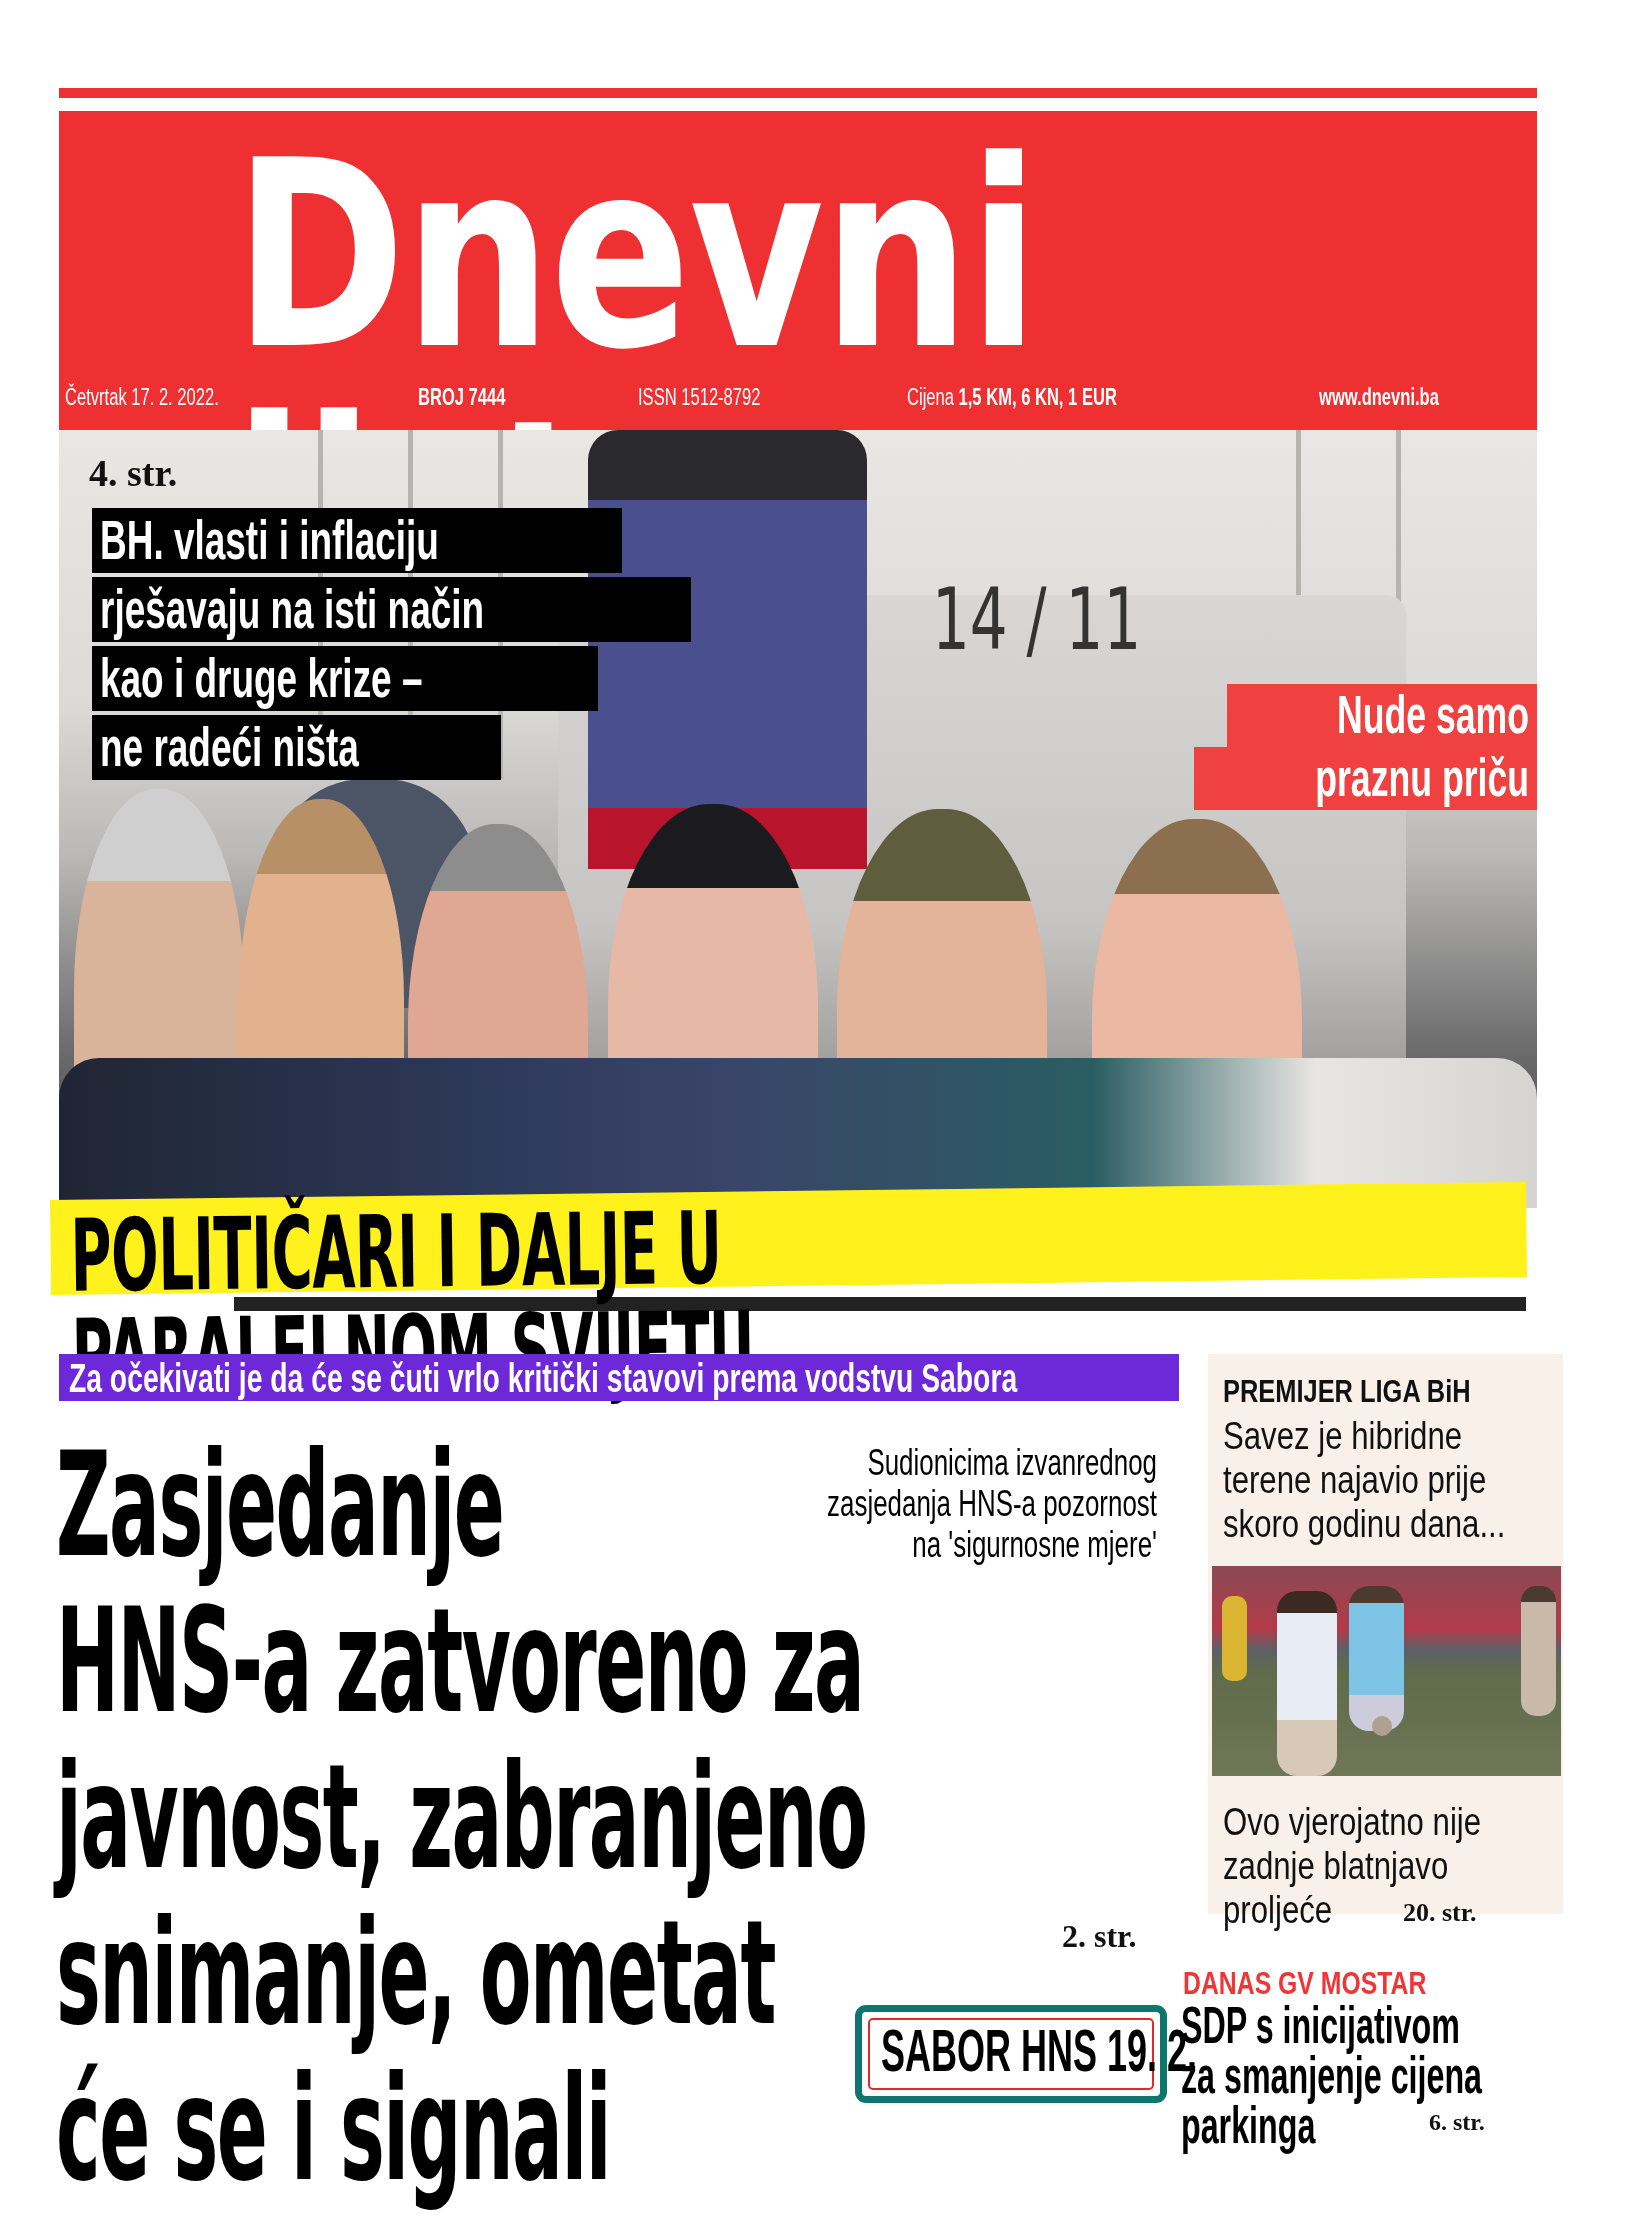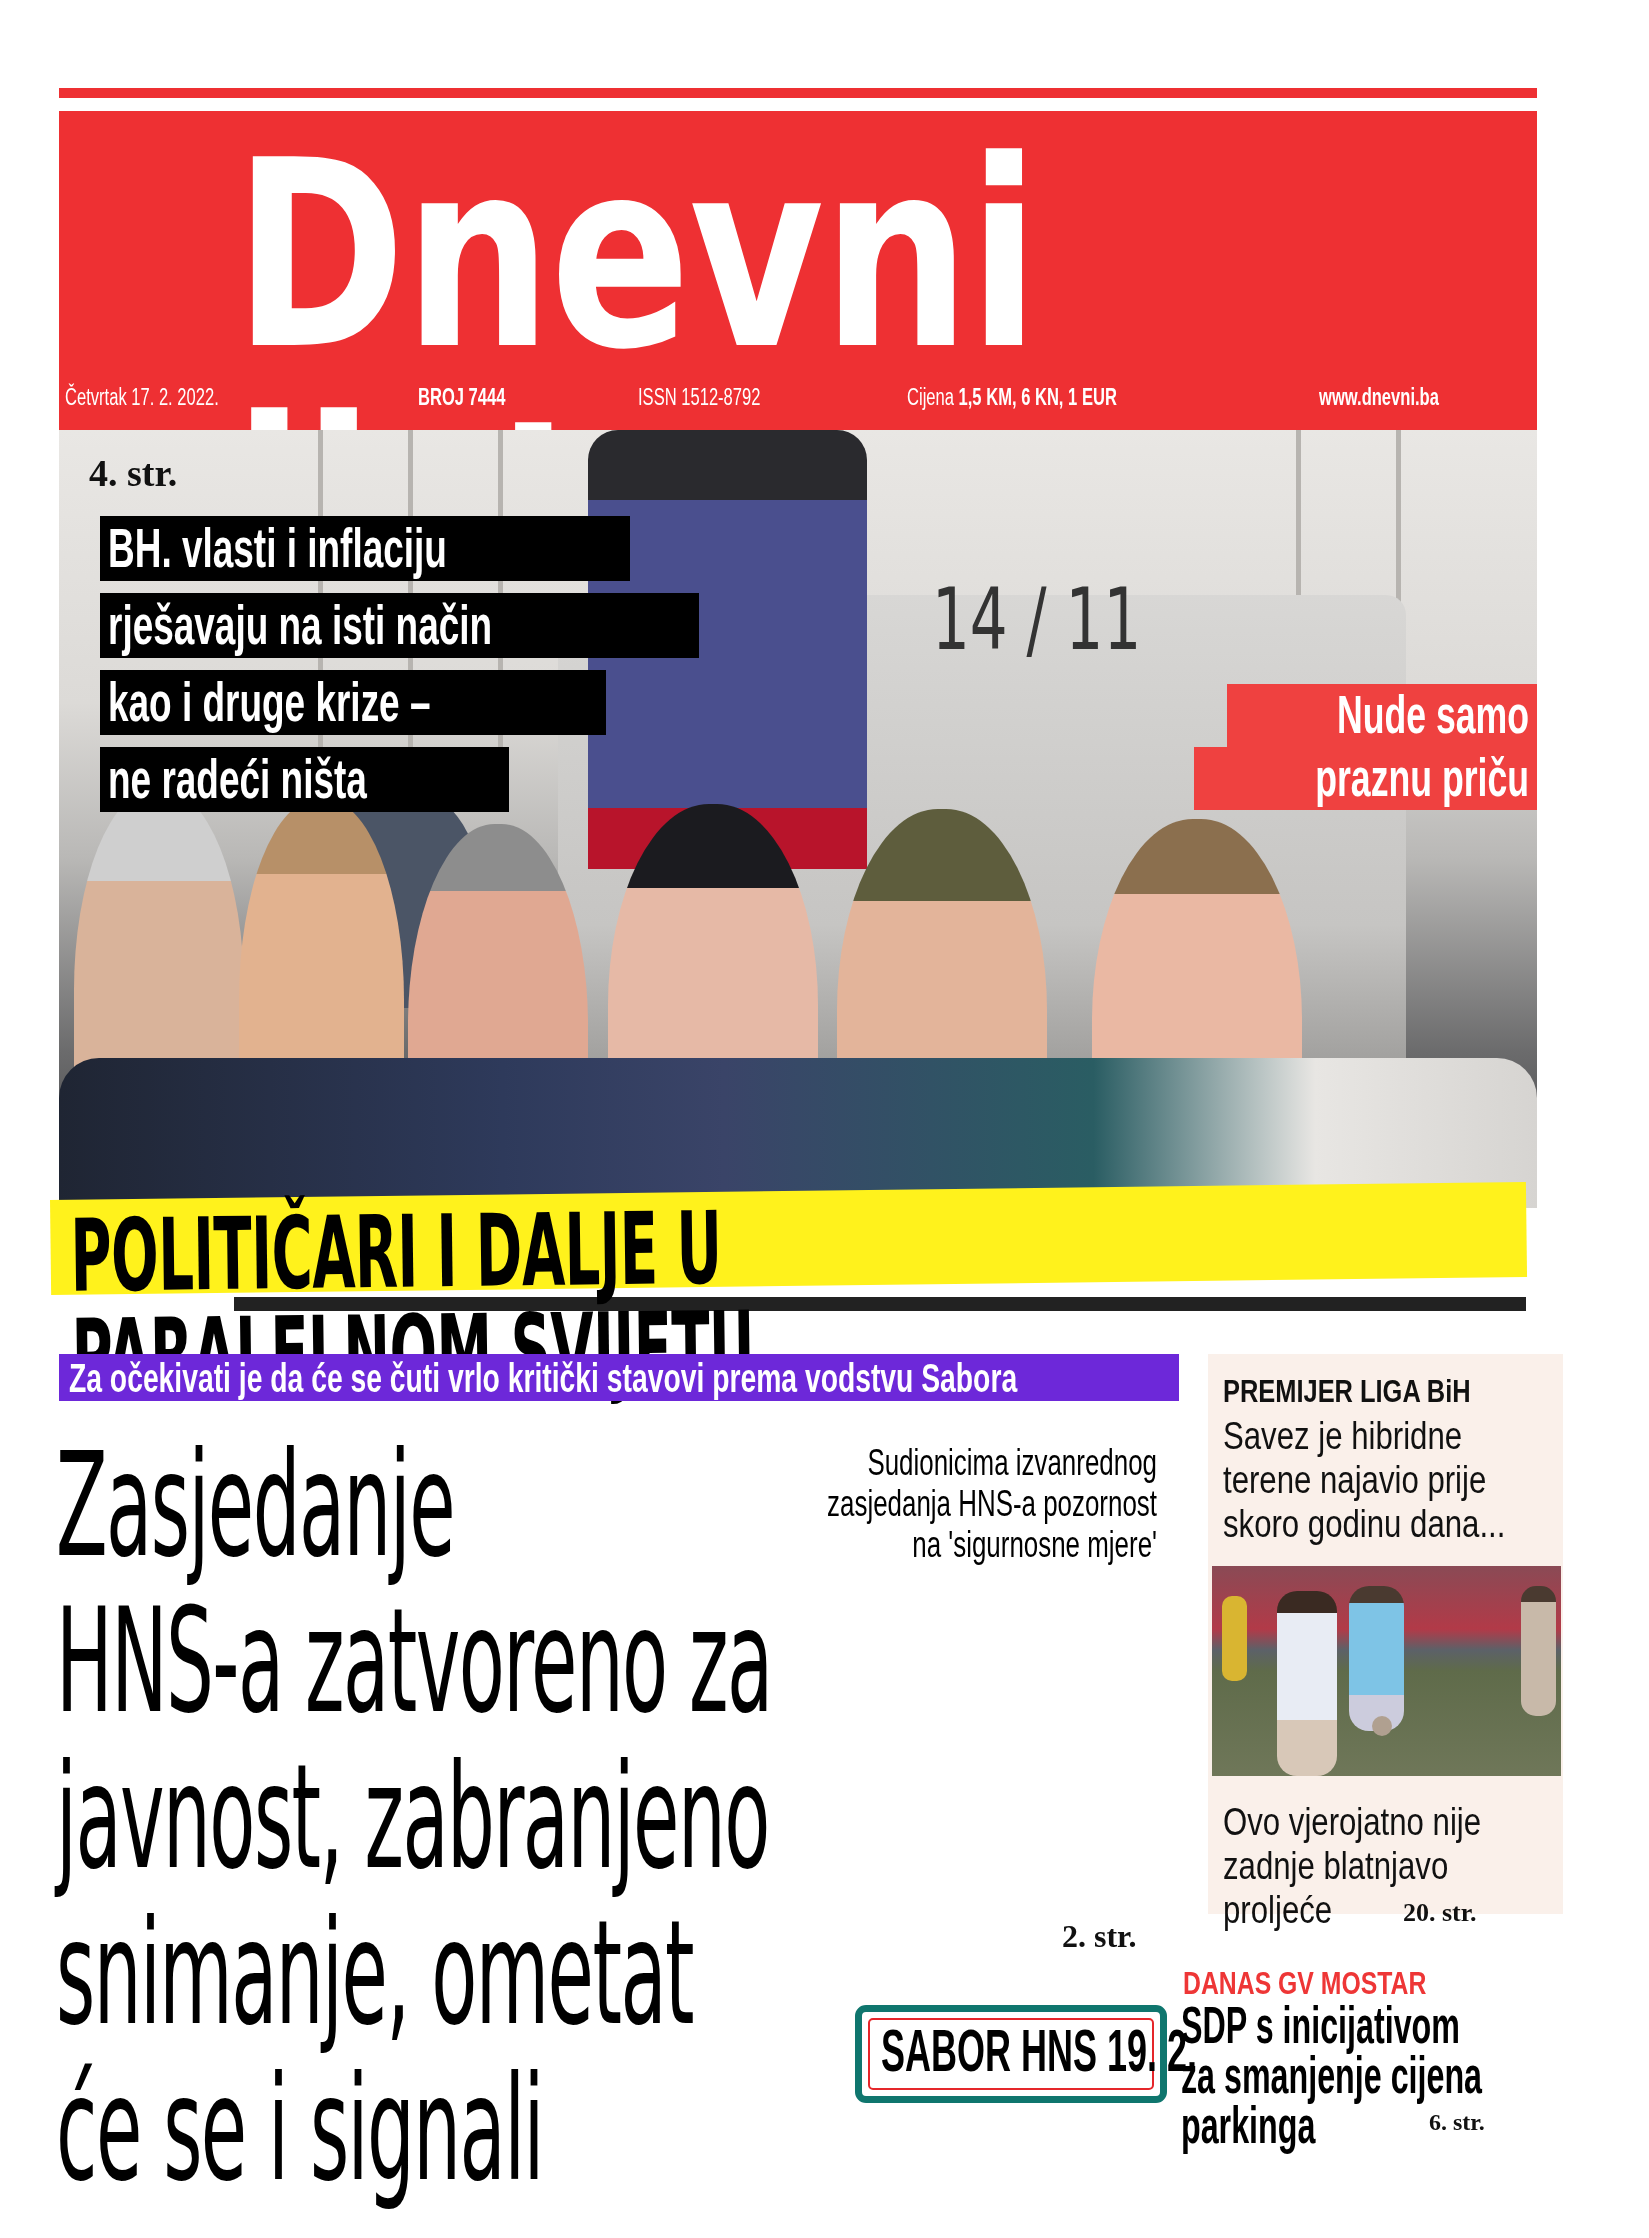--- a/index.html
+++ b/index.html
@@ -20,34 +20,34 @@
   .fence-bar { position:absolute; top:0; width:5px; height:349px; background:#b7b4b0; }
   #bin { left: 499px; top: 165px; width: 848px; height: 549px; background: linear-gradient(180deg,#d8d7d5,#c6c5c3 60%,#8b8a88); border-radius: 20px 20px 0 0; }
   #bin-num { left: 873px; top: 140px; font-size: 85px; color: #333; font-family: "DejaVu Sans", sans-serif; transform: scaleX(0.7); transform-origin:left top; }
   #person { left: 529px; top: 0px; width: 279px; height: 439px; background: linear-gradient(180deg,#2a2a2e 0 16%,#4a4f8e 16% 86%,#b8142b 86%); border-radius: 30px 30px 0 0; }
   #bag { left: 210px; top: 349px; width: 210px; height: 229px; background: #4b5566; border-radius: 45% 45% 10% 10%; }
   .face { position:absolute; top:359px; height:419px; border-radius:48% 48% 20% 20%; }
   .suit { position:absolute; bottom:0; height:150px; border-radius: 40px 40px 0 0; }
 
   #kicker-4str { left: 30px; top: 21px; font-family: "Liberation Serif", serif; font-weight: 700; font-size: 38px; color: #111; }
   #teaser-black { left: 29px; top: 74px; }
-  .blk-line { display:block; background:#000; color:#fff; padding: 2px 9px 4px 8px; font-size: 56px; line-height: 59px; margin: 12px; width: max-content; }
+  .blk-line { display:block; background:#000; color:#fff; padding: 2px 9px 4px 8px; font-size: 56px; line-height: 59px; margin: 4px; width: max-content; }
   .blk-text { display:inline-block; transform: scaleX(0.66); transform-origin: left top; }
   #teaser-red { left: 1132px; top: 254px; }
   .red-line { display:block; background:#ef4140; color:#fff; padding: 2px 11px 5px 11px; font-size: 54px; line-height: 56px; margin-left: auto; width: max-content; }
   .red-text { display:inline-block; transform: scaleX(0.66); transform-origin: right top; }
 
   #yellow-band { left: 50px; top: 1200px; width: 1476px; height: 95px; background: #fff21c; transform: rotate(-0.7deg); transform-origin: left top; }
   #yellow-shadow { left: 234px; top: 1297px; width: 1292px; height: 14px; background: #222; }
   #yellow-text { left: 20px; top: 7px; font-size: 100px; line-height: 1; color: #000; transform: scaleX(0.56); transform-origin: left top; letter-spacing: -1px; font-weight: 700; font-family: "DejaVu Sans", sans-serif; }
 
   
   #rail { left: 59px; top: 1354px; width: 1120px; height: 47px; background: #6d28d9; }
   #rail-text { left: 10px; top: 2px; color: #fff; font-size: 41px; line-height: 44px; transform: scaleX(0.69); transform-origin: left top; font-weight: 700; white-space: nowrap; }
-  #main-headline { left: 56px; top: 1427px; color: #000; font-weight: 400; font-size: 145px; line-height: 156px; font-family: "DejaVu Sans", sans-serif; }
+  #main-headline { left: 56px; top: 1427px; color: #000; font-weight: 700; font-size: 145px; line-height: 156px; font-family: "DejaVu Sans", sans-serif; }
   .hl-line { display:block; white-space:nowrap; transform: scaleX(0.52); transform-origin: left top; letter-spacing: -3px; }
   #deck { left: 698px; top: 1442px; width: 459px; text-align: right; color: #000000; font-size: 36px; line-height: 41px; font-weight: 400; }
   .deck-line { display:block; white-space:nowrap; transform: scaleX(0.72); transform-origin: right top; }
   #str2 { left: 1062px; top: 1918px; font-family: "Liberation Serif", serif; font-weight: 700; font-size: 32px; color: #111; }
   #stamp { left: 855px; top: 2005px; width: 312px; height: 98px; border: 7px solid #0f766e; border-radius: 11px; box-sizing: border-box; background: #fff; }
   #stamp-inner { position:absolute; left: 6px; top: 6px; right: 6px; bottom: 6px; border: 2px solid #e5262a; border-radius: 5px; }
   #stamp-text { position:absolute; left: 19px; top: 9px; font-size: 60px; line-height: 1; color:#000; transform: scaleX(0.6); transform-origin: left top; white-space: nowrap; font-weight: 700; }
 
   
   #side-box { left: 1208px; top: 1354px; width: 355px; height: 560px; background: #faf0ea; }

